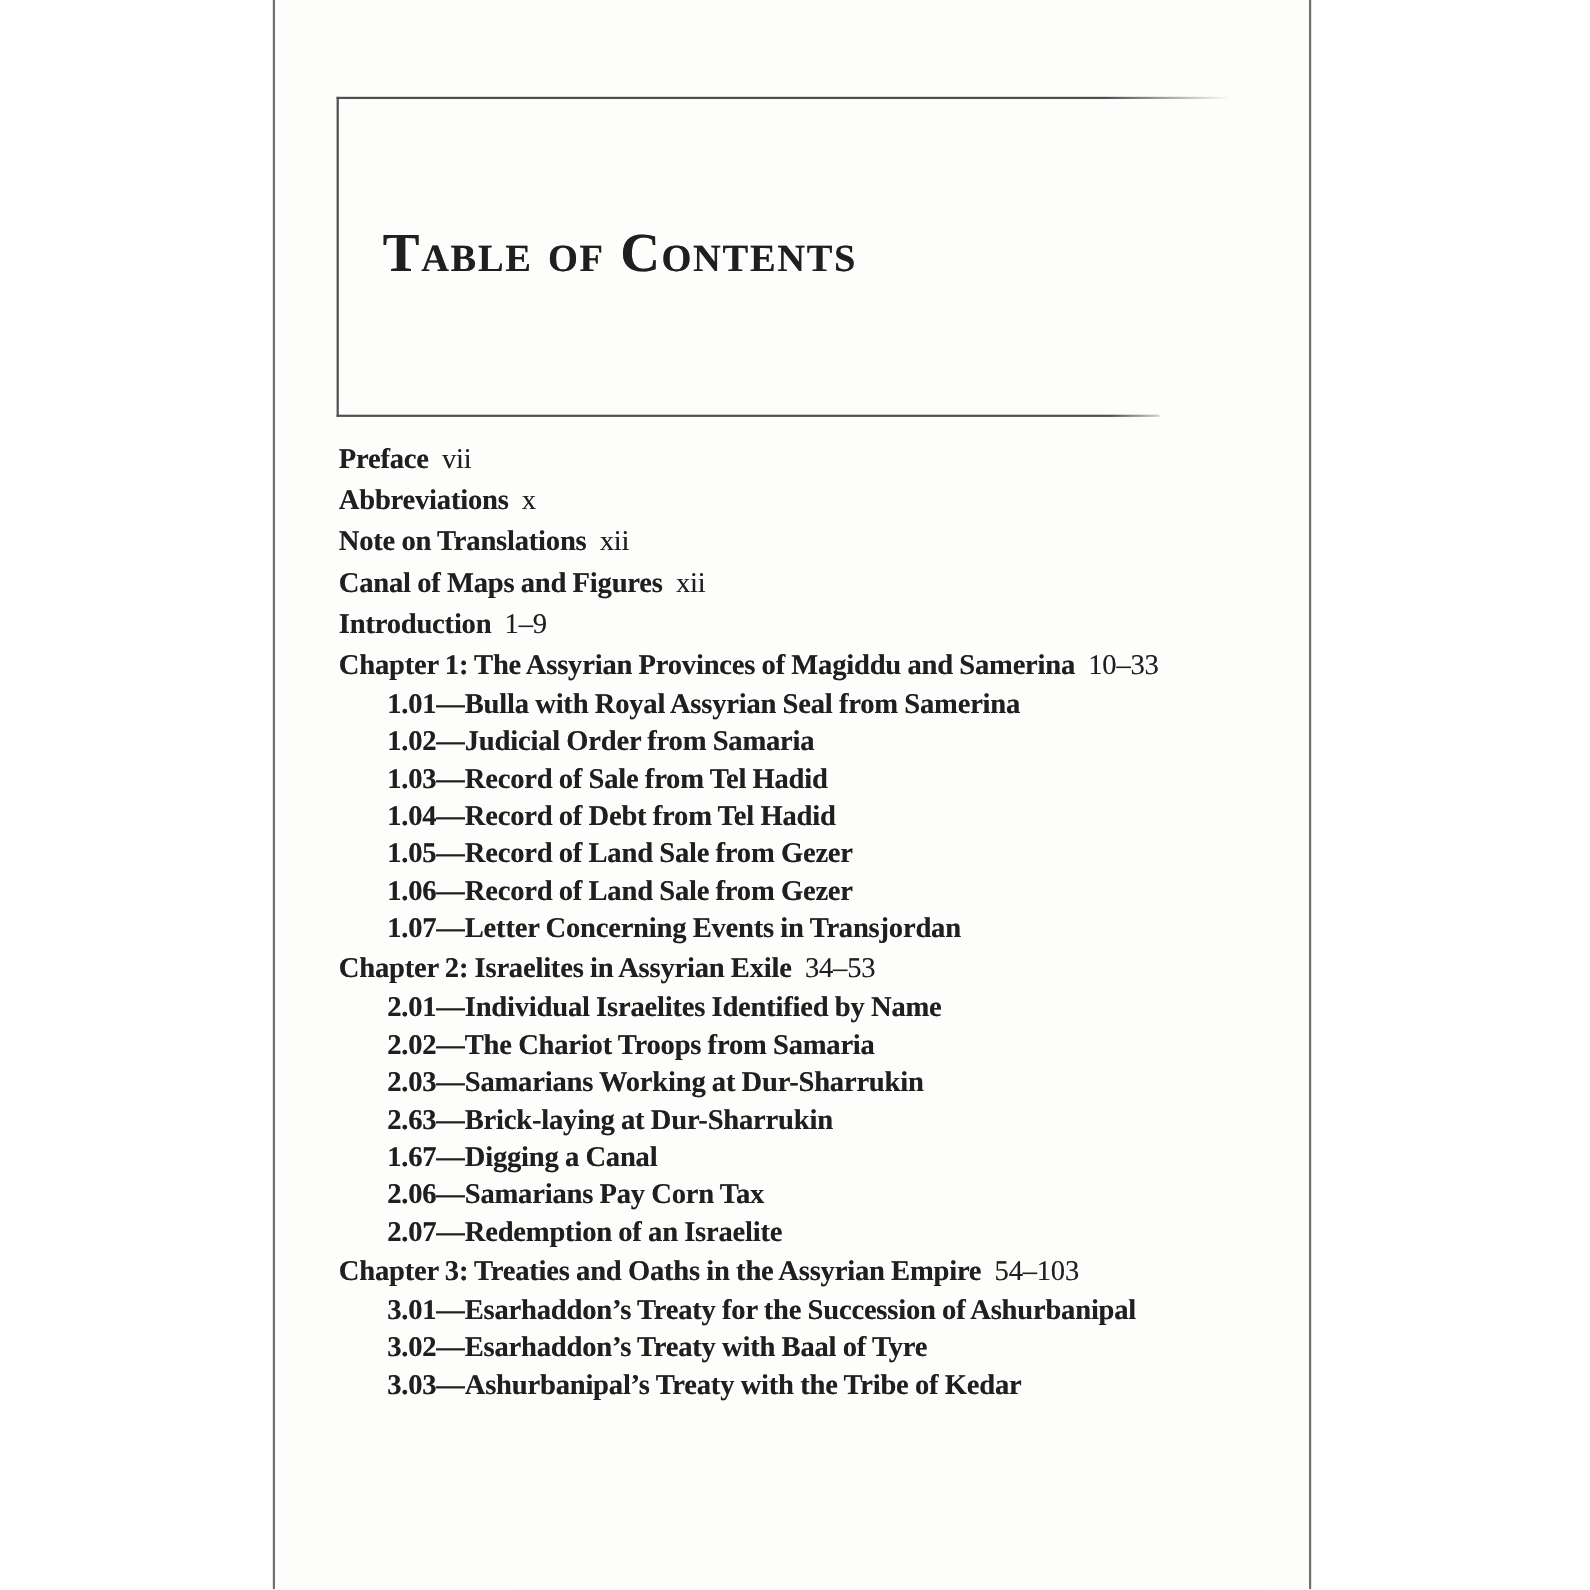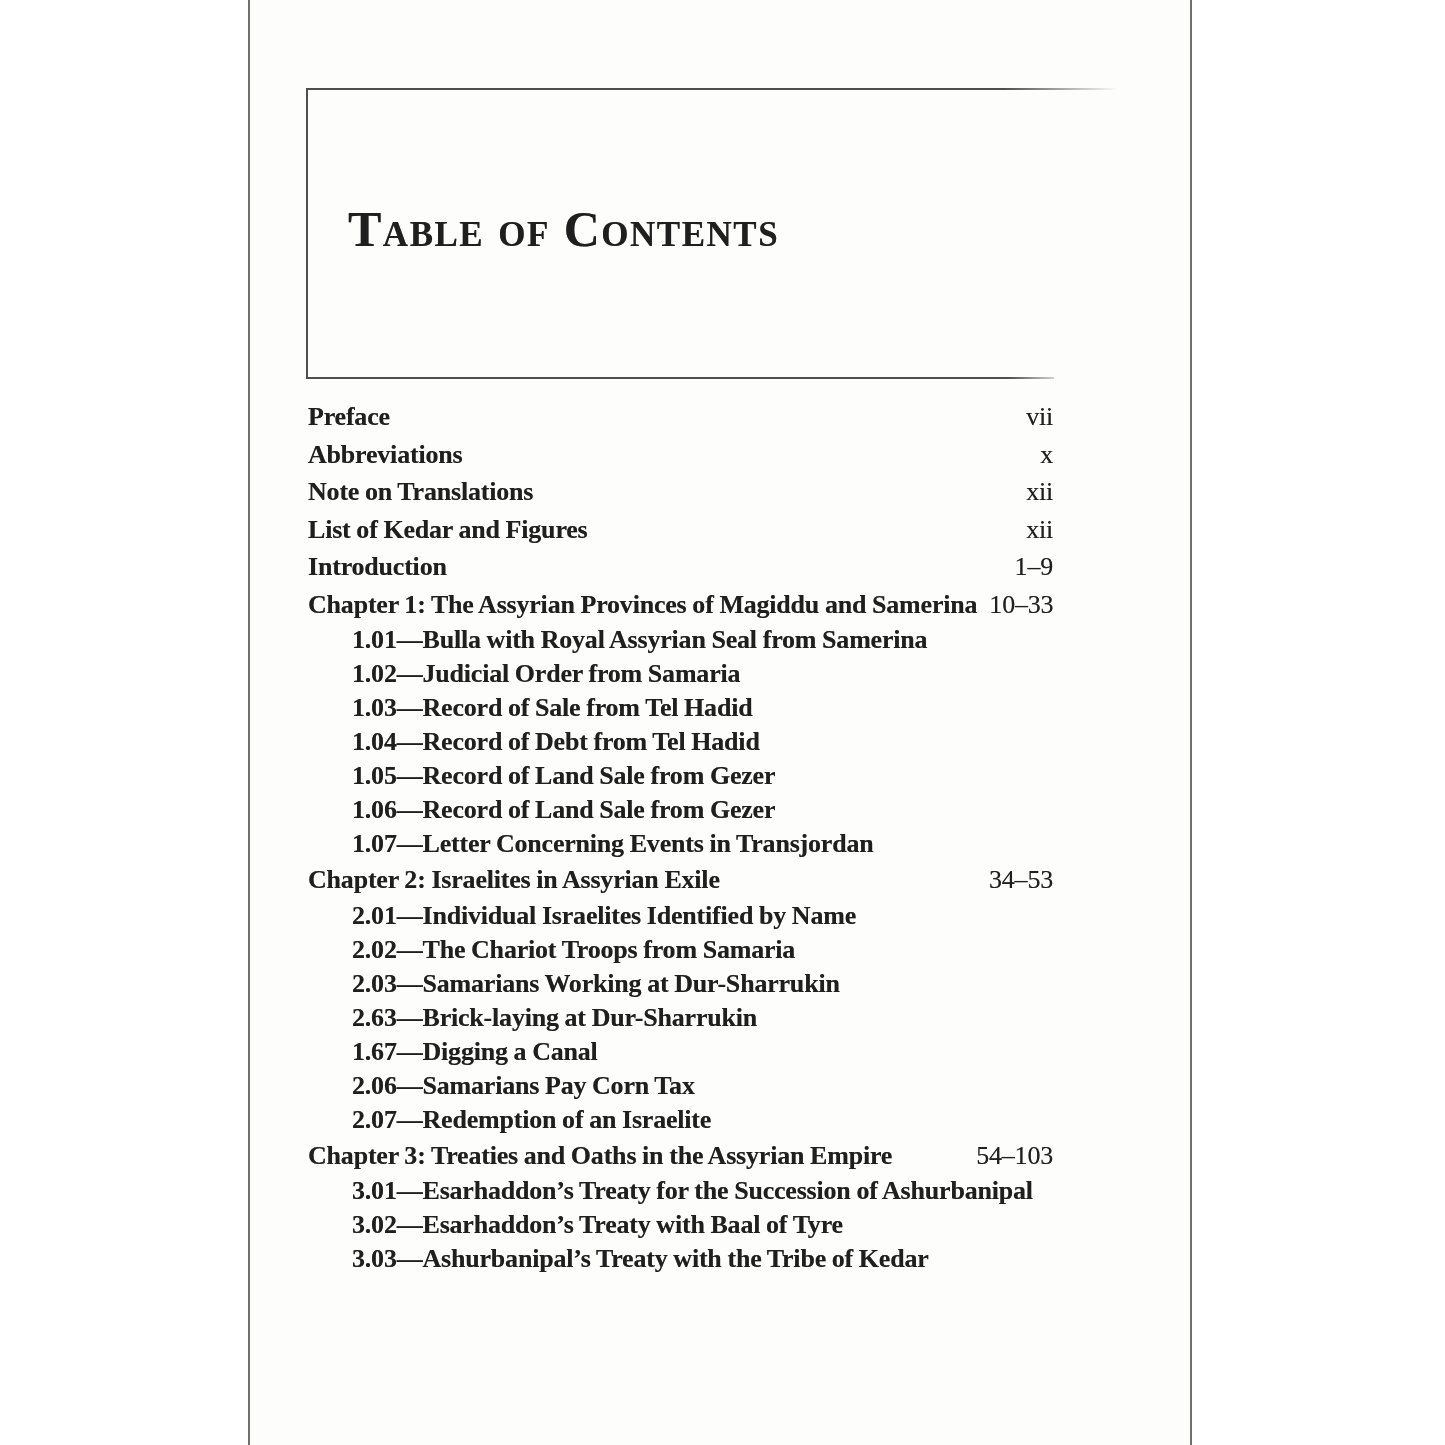--- a/index.html
+++ b/index.html
@@ -70,21 +70,20 @@
   .toc {
     position: absolute;
     left: 308px; top: 398px;
     width: 745px;
     font-size: 26px;
     letter-spacing: -0.2px;
     word-spacing: -0.5px;
   }
   .row {
     display: flex;
-    justify-content: space-between;
     align-items: baseline;
     line-height: 37.5px;
     font-weight: bold;
     white-space: nowrap;
     text-shadow: 0 0 0.5px rgba(20,20,20,0.5);
   }
   .row.sub {
     line-height: 34px;
     font-weight: bold;
     padding-left: 44px;
@@ -113,21 +112,21 @@
       </div>
       <div class="row front">
         <span class="label">Abbreviations</span>
         <span class="pages">x</span>
       </div>
       <div class="row front">
         <span class="label">Note on Translations</span>
         <span class="pages">xii</span>
       </div>
       <div class="row front">
-        <span class="label">List of Kedar and Figures</span>
+        <span class="label">Canal of Maps and Figures</span>
         <span class="pages">xii</span>
       </div>
       <div class="row front">
         <span class="label">Introduction</span>
         <span class="pages">1–9</span>
       </div>
       <div class="row chapter">
         <span class="label">Chapter 1: The Assyrian Provinces of Magiddu and Samerina</span>
         <span class="pages">10–33</span>
       </div>

